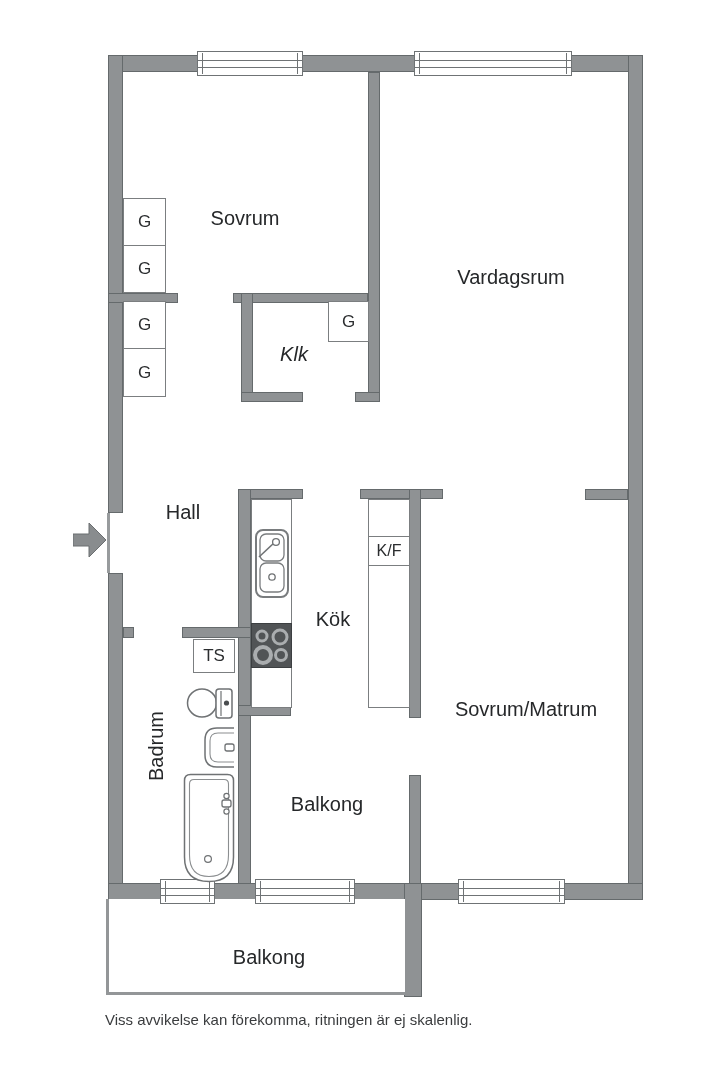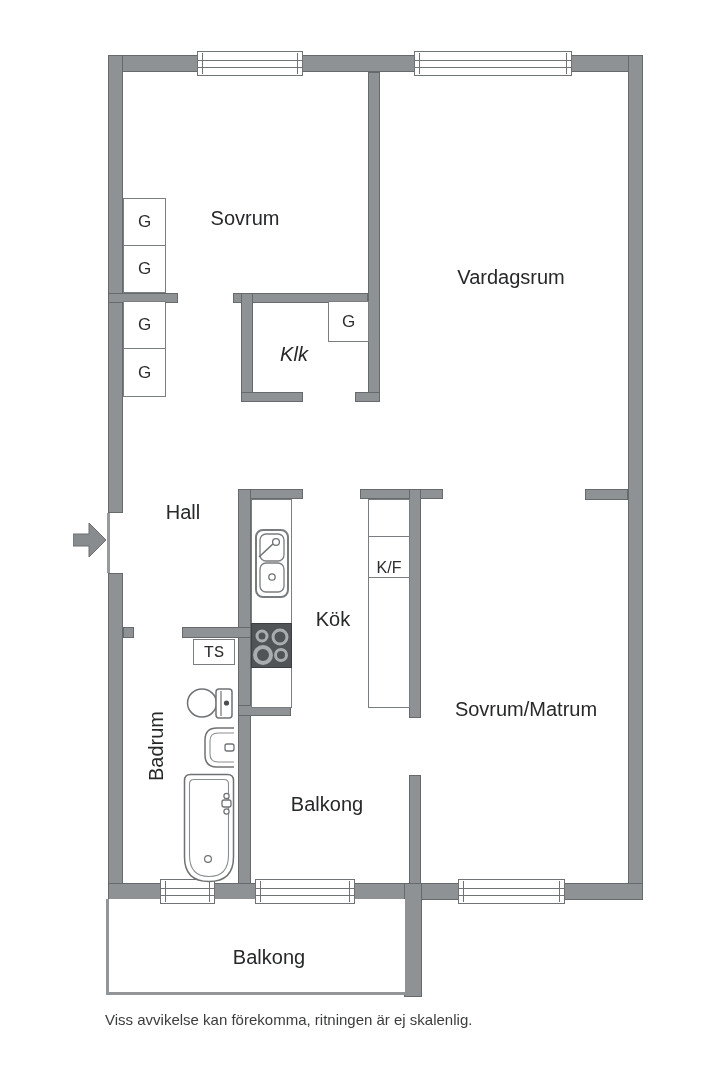--- a/index.html
+++ b/index.html
@@ -78,28 +78,28 @@
     </div>
   <div class="cabinet" style="left:123px;top:301px;width:43px;height:48px;">
       <span>G</span>
     </div>
   <div class="cabinet" style="left:123px;top:348px;width:43px;height:49px;">
       <span>G</span>
     </div>
   <div class="cabinet" style="left:328px;top:301px;width:41px;height:41px;">
       <span>G</span>
     </div>
-  <div class="cabinet" style="left:193px;top:639px;width:42px;height:26px;font-family:Liberation Mono, monospace;">
+  <div class="cabinet" style="left:193px;top:639px;width:42px;height:34px;">
       <span>TS</span>
     </div>
 
   <div class="counter" style="left:251px;top:499px;width:41px;height:209px;"></div>
 
   <div class="counter" style="left:368px;top:499px;width:42px;height:209px;"></div>
-  <div class="cabinet" style="left:368px;top:536px;width:42px;height:42px;font-size:16px;align-items:flex-end;">
+  <div class="cabinet" style="left:368px;top:536px;width:42px;height:30px;font-size:16px;">
       <span>K/F</span>
     </div>
 
   <svg class="fixture" style="left:255px;top:529px;" width="34" height="70" viewBox="0 0 34 70">
     <rect x="1" y="1" width="32" height="67" rx="7" fill="#ffffff" stroke="#797c7e" stroke-width="2"></rect>
     <rect x="5" y="5" width="24" height="27" rx="6" fill="#ffffff" stroke="#797c7e" stroke-width="1.3"></rect>
     <rect x="5" y="34" width="24" height="29" rx="6" fill="#ffffff" stroke="#797c7e" stroke-width="1.3"></rect>
     <line x1="4" y1="28" x2="20" y2="13" stroke="#6f7274" stroke-width="1.6"></line>
     <circle cx="21" cy="13" r="3.4" fill="#ffffff" stroke="#6f7274" stroke-width="1.3"></circle>
     <circle cx="17" cy="48" r="3.2" fill="#ffffff" stroke="#6f7274" stroke-width="1.3"></circle>

